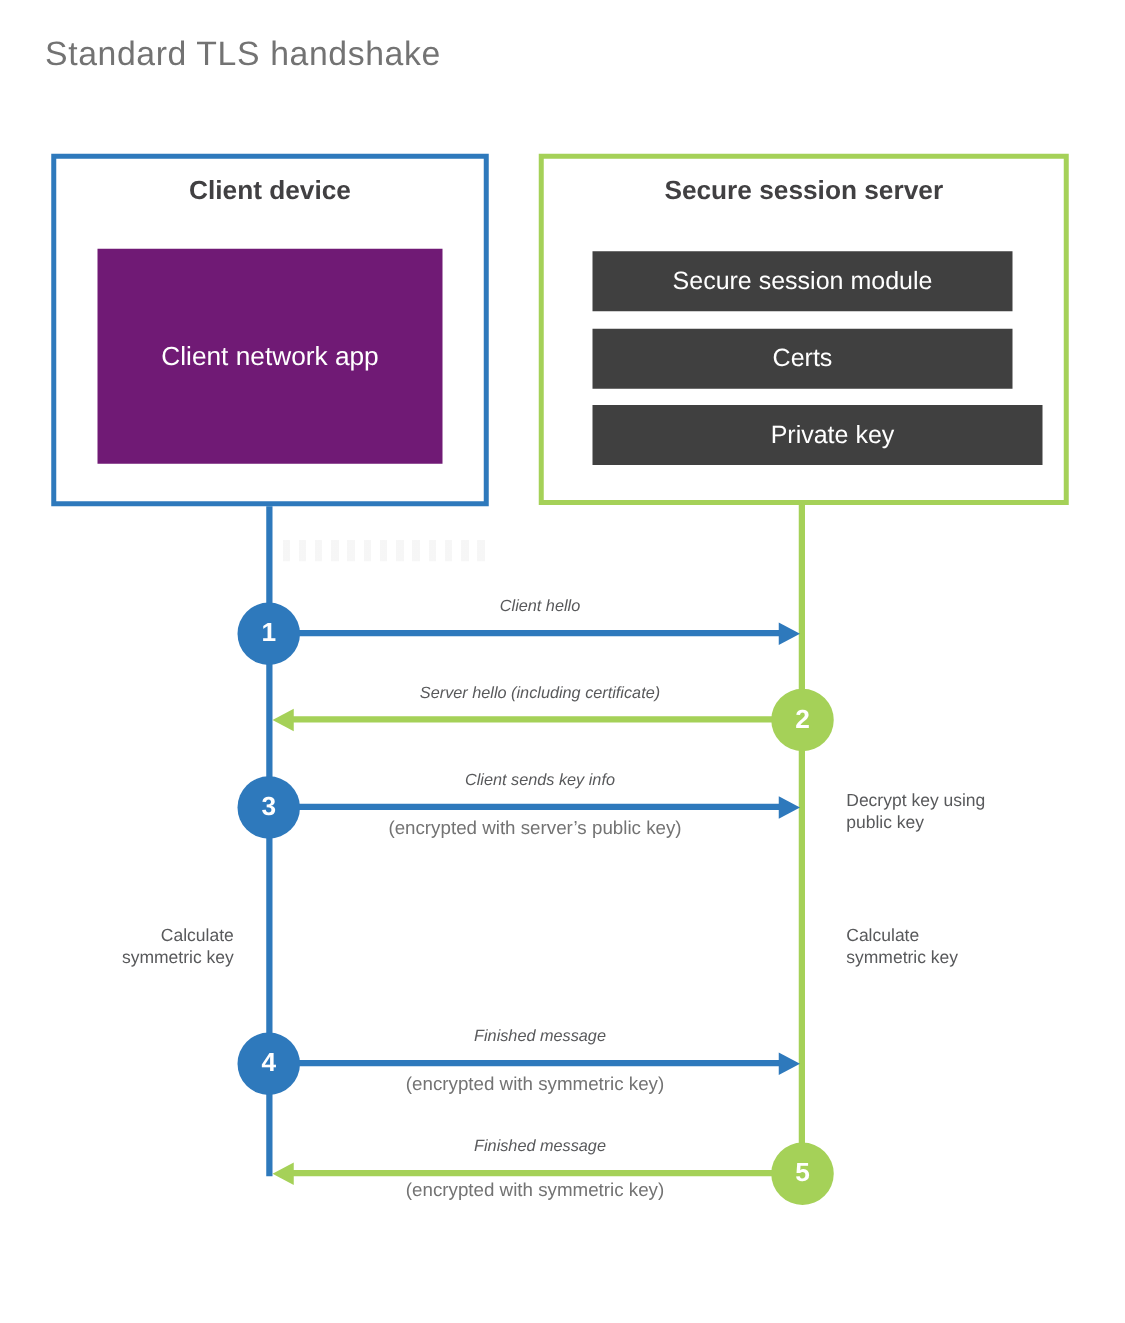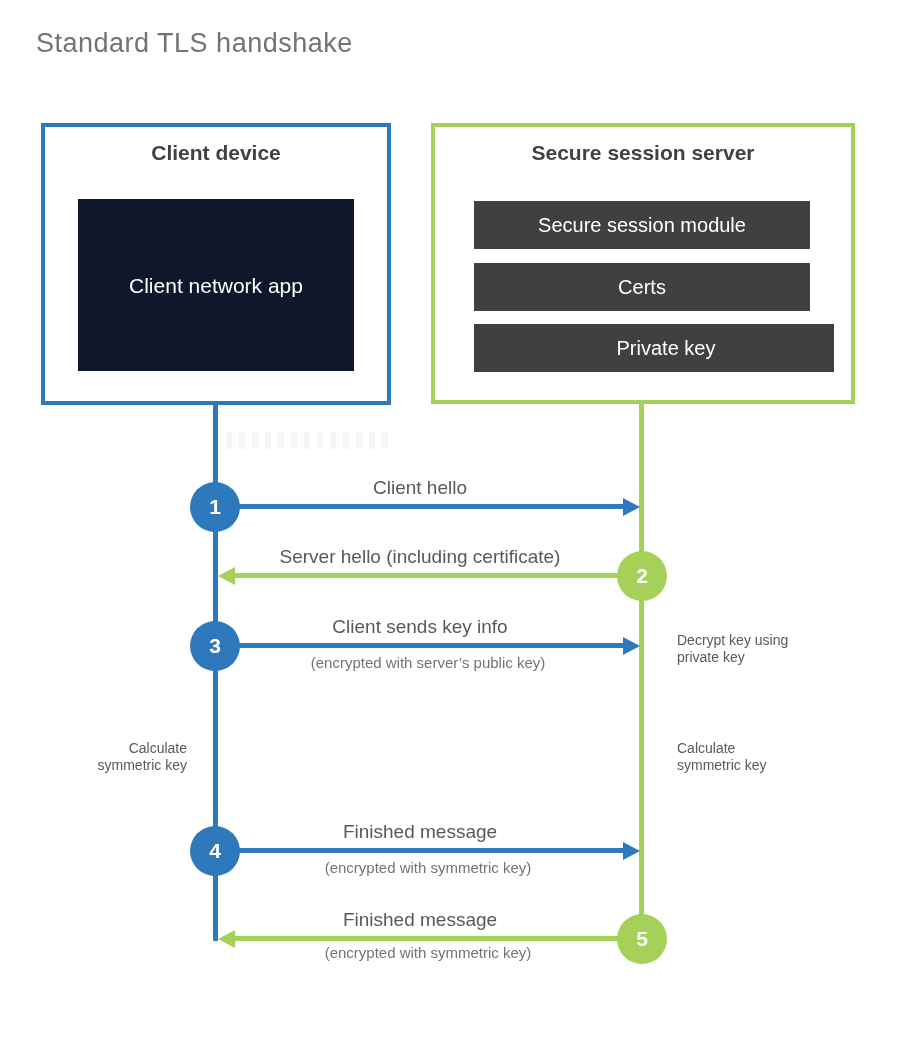--- a/index.html
+++ b/index.html
@@ -14,21 +14,21 @@
   
   .entity-box{position:absolute;box-sizing:border-box;background:#ffffff;}
   .client-box{left:41px;top:123px;width:350px;height:282px;border:4px solid #2e79bc;}
   .server-box{left:431px;top:123px;width:424px;height:281px;border:4px solid #a5d158;}
   .box-title{
     margin-top:14px;text-align:center;
     font-size:21px;font-weight:bold;color:#414042;
   }
   .client-app{
     position:absolute;left:78px;top:199px;width:276px;height:172px;
-    background:#0f172a;display:flex;align-items:center;justify-content:center;
+    background:#701a75;display:flex;align-items:center;justify-content:center;
   }
   .client-app span{
     display:block;width:175px;text-align:center;
     color:#ffffff;font-size:21px;line-height:29px;
   }
   .server-bar{
     position:absolute;left:474px;width:336px;height:48px;background:#404040;
     display:flex;align-items:center;justify-content:center;
     color:#ffffff;font-size:20px;
   }
@@ -50,22 +50,22 @@
   .ahead.right.blue{border-left:17px solid #2e79bc;}
   .ahead.left.green{border-right:17px solid #a5d158;}
   .step-circle{
     position:absolute;width:50px;height:50px;border-radius:50%;z-index:3;
     display:flex;align-items:center;justify-content:center;
     color:#ffffff;font-size:21px;font-weight:bold;
   }
   .step-circle.blue{background:#2e79bc;}
   .step-circle.green{background:#a5d158;}
   .msg-label{
-    position:absolute;left:232px;width:376px;height:24px;z-index:2;
-    text-align:center;font-size:19px;color:#58595b;
+    position:absolute;left:244px;width:376px;height:24px;z-index:2;
+    text-align:center;font-size:13px;color:#58595b;font-style:italic;
   }
   .msg-sublabel{
     position:absolute;left:240px;width:376px;height:20px;z-index:2;
     text-align:center;font-size:15px;color:#737373;
   }
   .side-note{
     position:absolute;font-size:14px;line-height:17px;color:#58595b;z-index:2;
   }
 </style>
 </head>
@@ -113,21 +113,21 @@
     <span>2</span>
   </div>
 
   <div class="msg-label" style="top:616px;">Client sends key info</div>
   <div class="msg-sublabel" style="top:654px;">(encrypted with server’s public key)</div>
   <div class="hline blue" style="left:215px;top:643px;width:410px;"></div>
   <div class="ahead right blue" style="left:623px;top:637px;"></div>
   <div class="step-circle blue" style="left:190px;top:621px;">
     <span>3</span>
   </div>
-  <div class="side-note" style="left:677px;top:632px;width:135px;text-align:left;">Decrypt key using private key</div>
+  <div class="side-note" style="left:677px;top:632px;width:135px;text-align:left;">Decrypt key using public key</div>
 
   <div class="side-note" style="left:87px;top:740px;width:100px;text-align:right;">Calculate symmetric key</div>
   <div class="side-note" style="left:677px;top:740px;width:110px;text-align:left;">Calculate symmetric key</div>
 
   <div class="msg-label" style="top:821px;">Finished message</div>
   <div class="msg-sublabel" style="top:859px;">(encrypted with symmetric key)</div>
   <div class="hline blue" style="left:215px;top:848px;width:410px;"></div>
   <div class="ahead right blue" style="left:623px;top:842px;"></div>
   <div class="step-circle blue" style="left:190px;top:826px;">
     <span>4</span>

